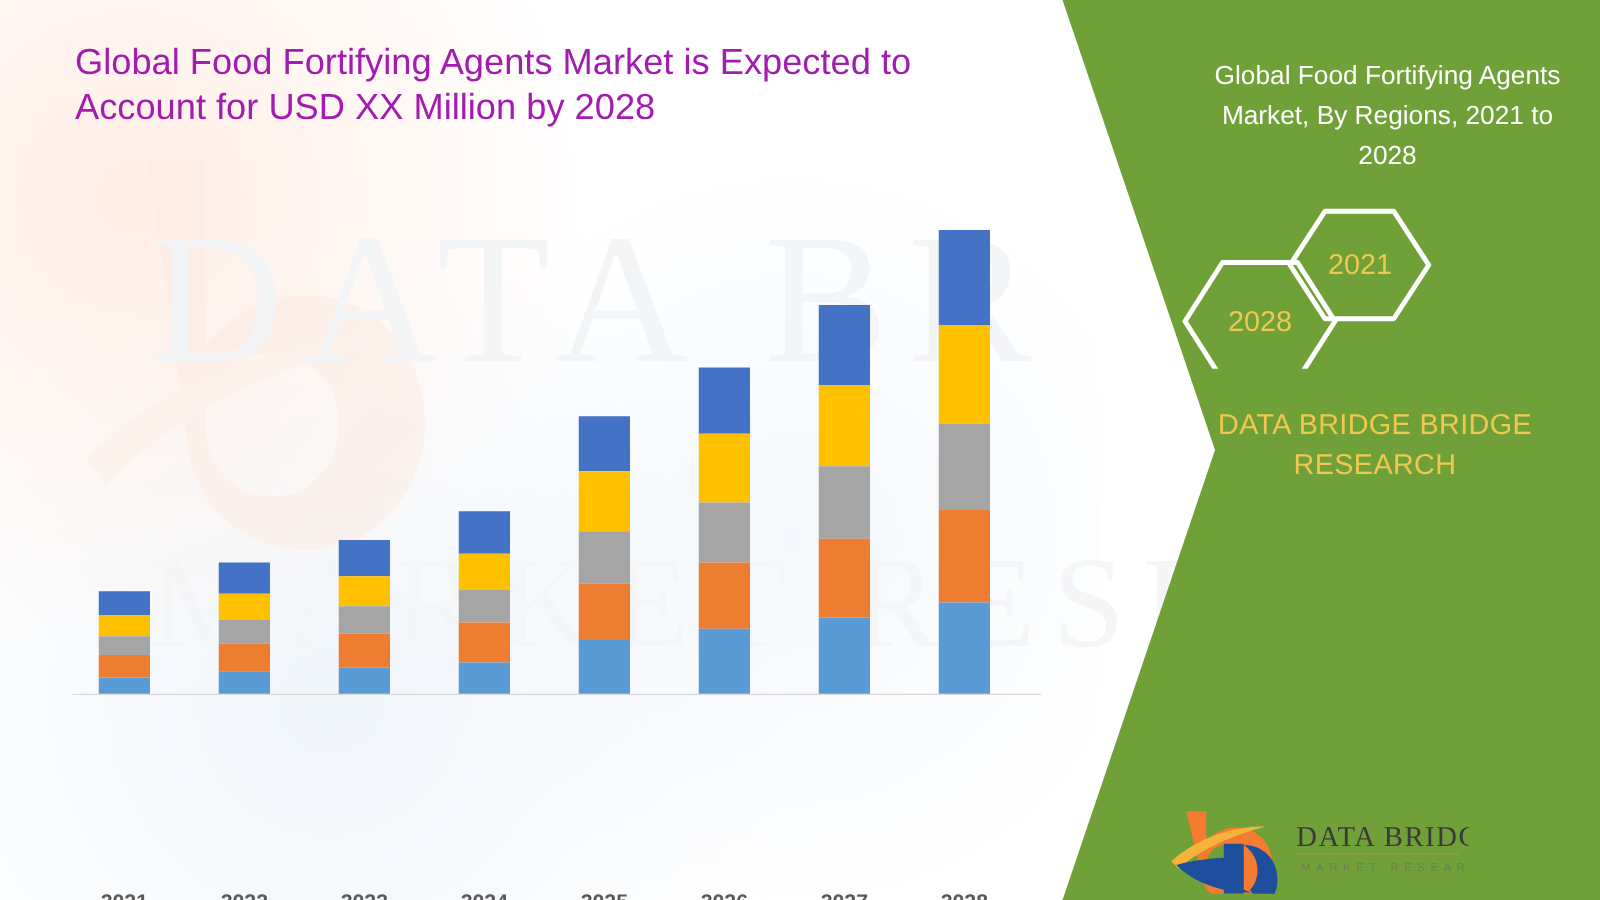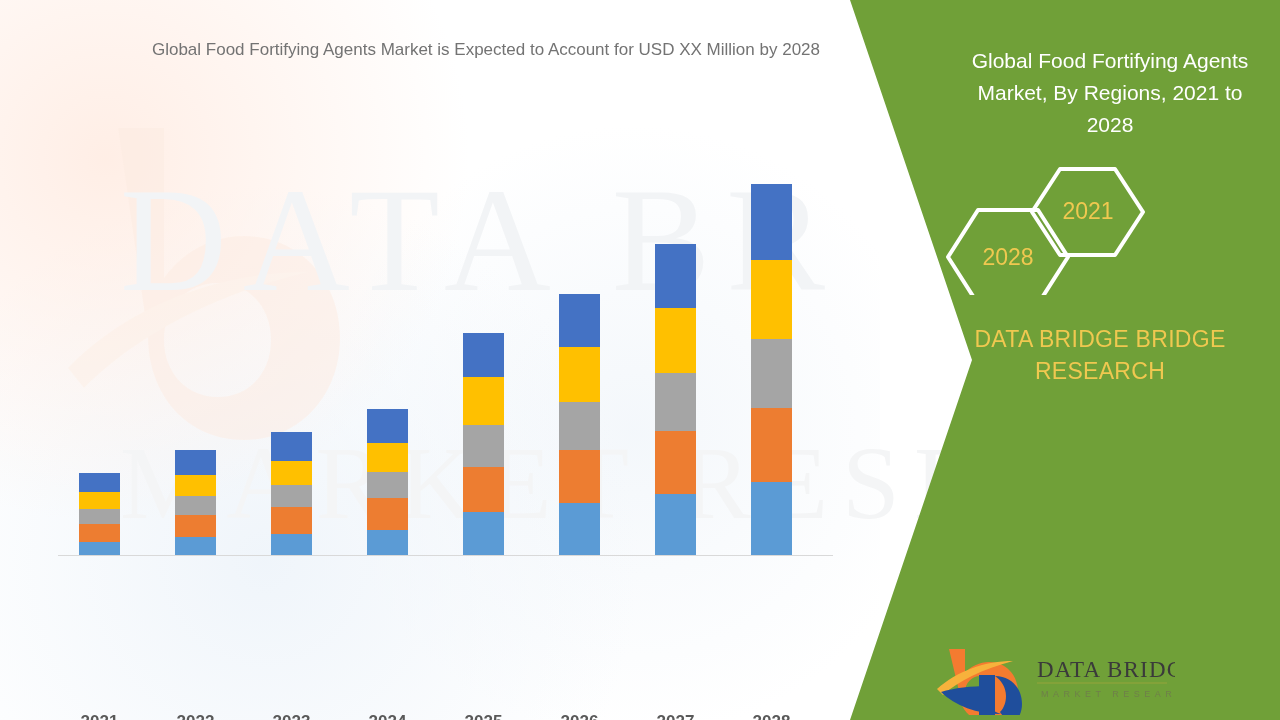--- a/index.html
+++ b/index.html
@@ -26,22 +26,22 @@
     position:absolute;left:120px;top:150px;width:760px;
     font-family:"Liberation Serif", serif;
     font-size:148px;letter-spacing:16px;color:#f2f4f6;
     line-height:1.22;white-space:nowrap;user-select:none;
   }
   .wm-text.l2{top:420px;font-size:104px;letter-spacing:14px;color:#f4f5f6;}
 
   
   .chart-title{
     position:absolute;left:60px;top:32px;width:760px;
-    text-align:right;color:#737373;
-    font-size:17px;line-height:36px;font-weight:400;
+    text-align:left;color:#a21caf;
+    font-size:29px;line-height:36px;font-weight:400;
   }
 
   
   .green-panel{position:absolute;right:0;top:0;width:460px;height:720px;}
   .green-content{position:absolute;right:0;top:0;width:460px;height:720px;margin-top:15px;}
   .panel-title{
     position:absolute;left:140px;top:30px;width:300px;
     text-align:center;color:#ffffff;font-size:21px;line-height:32px;
   }
   .hexwrap{position:absolute;left:0;top:150px;width:460px;height:130px;}

